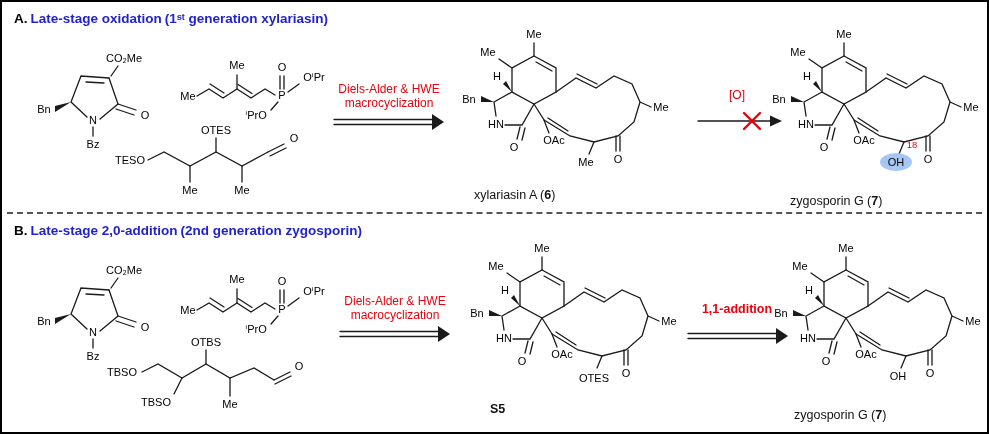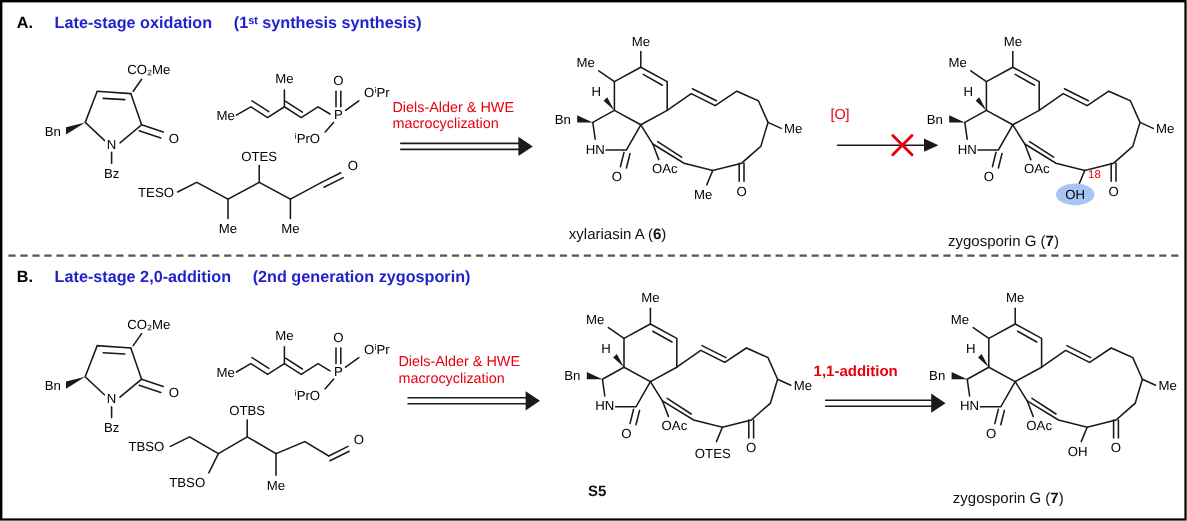--- a/index.html
+++ b/index.html
@@ -1,41 +1,41 @@
 <!DOCTYPE html>
 <html style="--blue: #2222cc; --red: #e8000d; --hl: #a8c6f4;"><head>
 <meta charset="utf-8">
 <style>
   *{box-sizing:border-box}
   html,body{margin:0;padding:0;background:#fff}
   #canvas{position:relative;width:989px;height:434px;background:#fff;border:2px solid #000;
           font-family:"Liberation Sans","DejaVu Sans",sans-serif;overflow:hidden}
   .ptitle{position:absolute;font-size:13.5px;font-weight:700;color:#000;white-space:nowrap}
   .ptitle .blue{color:var(--blue)}
-  .ptitle span+span{margin-left:18px}
+  .ptitle span+span{margin-left:3px}
   .sep{position:absolute;left:5px;right:5px;border-top:2px dashed #555;height:0}
-  .rlabel{position:absolute;color:var(--red);font-size:12px;line-height:1.2}
+  .rlabel{position:absolute;text-align:center;color:var(--red);font-size:12px;line-height:1.2}
   .rlabel .ln{display:block}
   .rlabel.bold{font-weight:700;font-size:12.5px}
   .caption{position:absolute;text-align:left;font-size:12.5px;color:#111;white-space:nowrap}
   svg.fig{position:absolute;overflow:visible}
   svg text{font-size:11px;fill:#000;font-family:"Liberation Sans","DejaVu Sans",sans-serif}
   svg text.sm{font-size:9.5px}
   svg text.red{fill:var(--red)}
   .bond{stroke:#1a1a1a;stroke-width:1.3;fill:none;stroke-linecap:round}
   .ahead{fill:#1a1a1a}
   .xmark{stroke:var(--red);stroke-width:2.4;stroke-linecap:round}
 </style>
 </head>
 <body>
 
 <div id="canvas">
 
   <div class="ptitle" style="left:12px;top:9px">
-    <span>A.</span><span class="blue">Late-stage oxidation</span><span class="blue">(1ˢᵗ synthesis synthesis)</span>
+    <span>A.</span><span class="blue">Late-stage oxidation</span><span class="blue">(1ˢᵗ generation xylariasin)</span>
   </div>
 
   <svg class="fig" style="left:22px;top:40px" width="150" height="110" viewBox="0 0 150 110">
     <g>
       <path class="bond" d="M94,24 L87,34"></path>
       <path class="bond" d="M85,36 L57,34 L47,60 L63,75"></path>
       <path class="bond" d="M76,77 L94,62 L85,36"></path>
       <path class="bond" d="M80,41 L62,40"></path>
       <path class="bond" d="M94,62 L112,68"></path>
       <path class="bond" d="M92,67 L110,73"></path>

